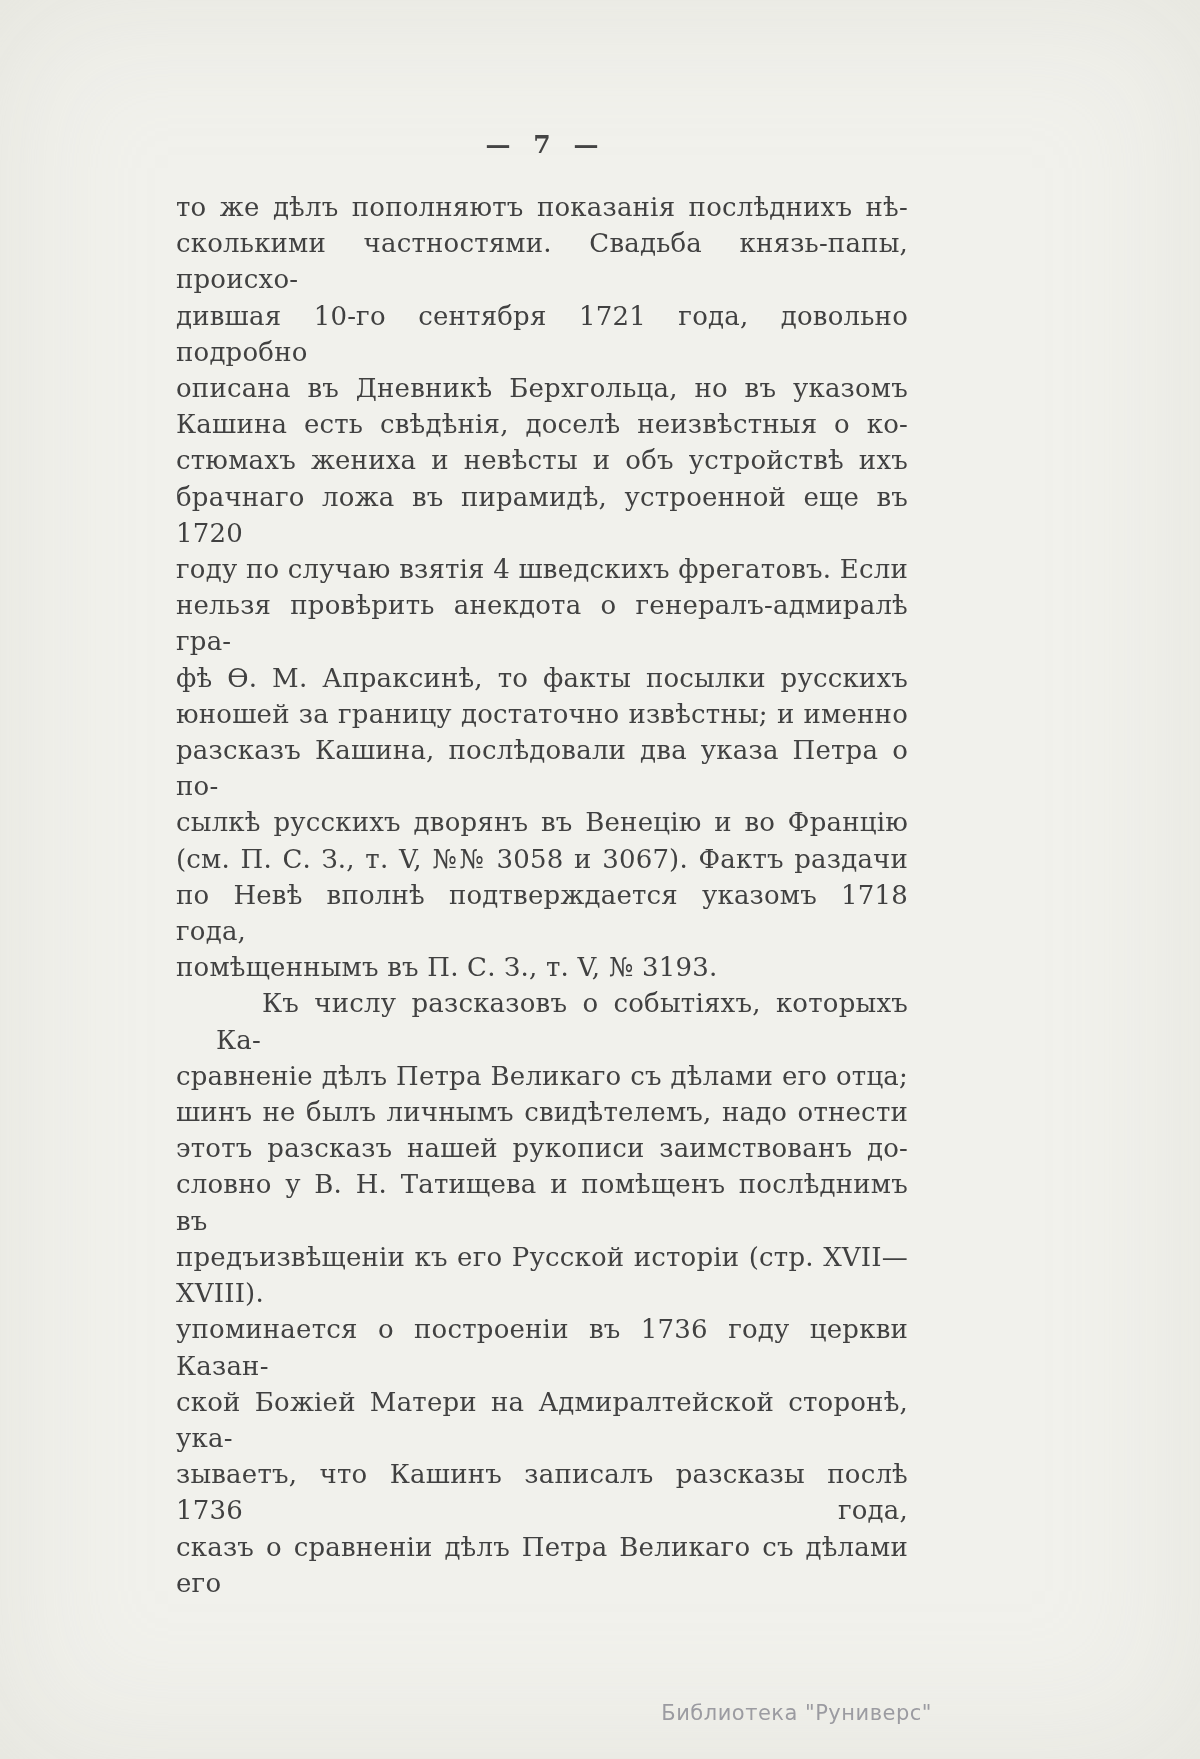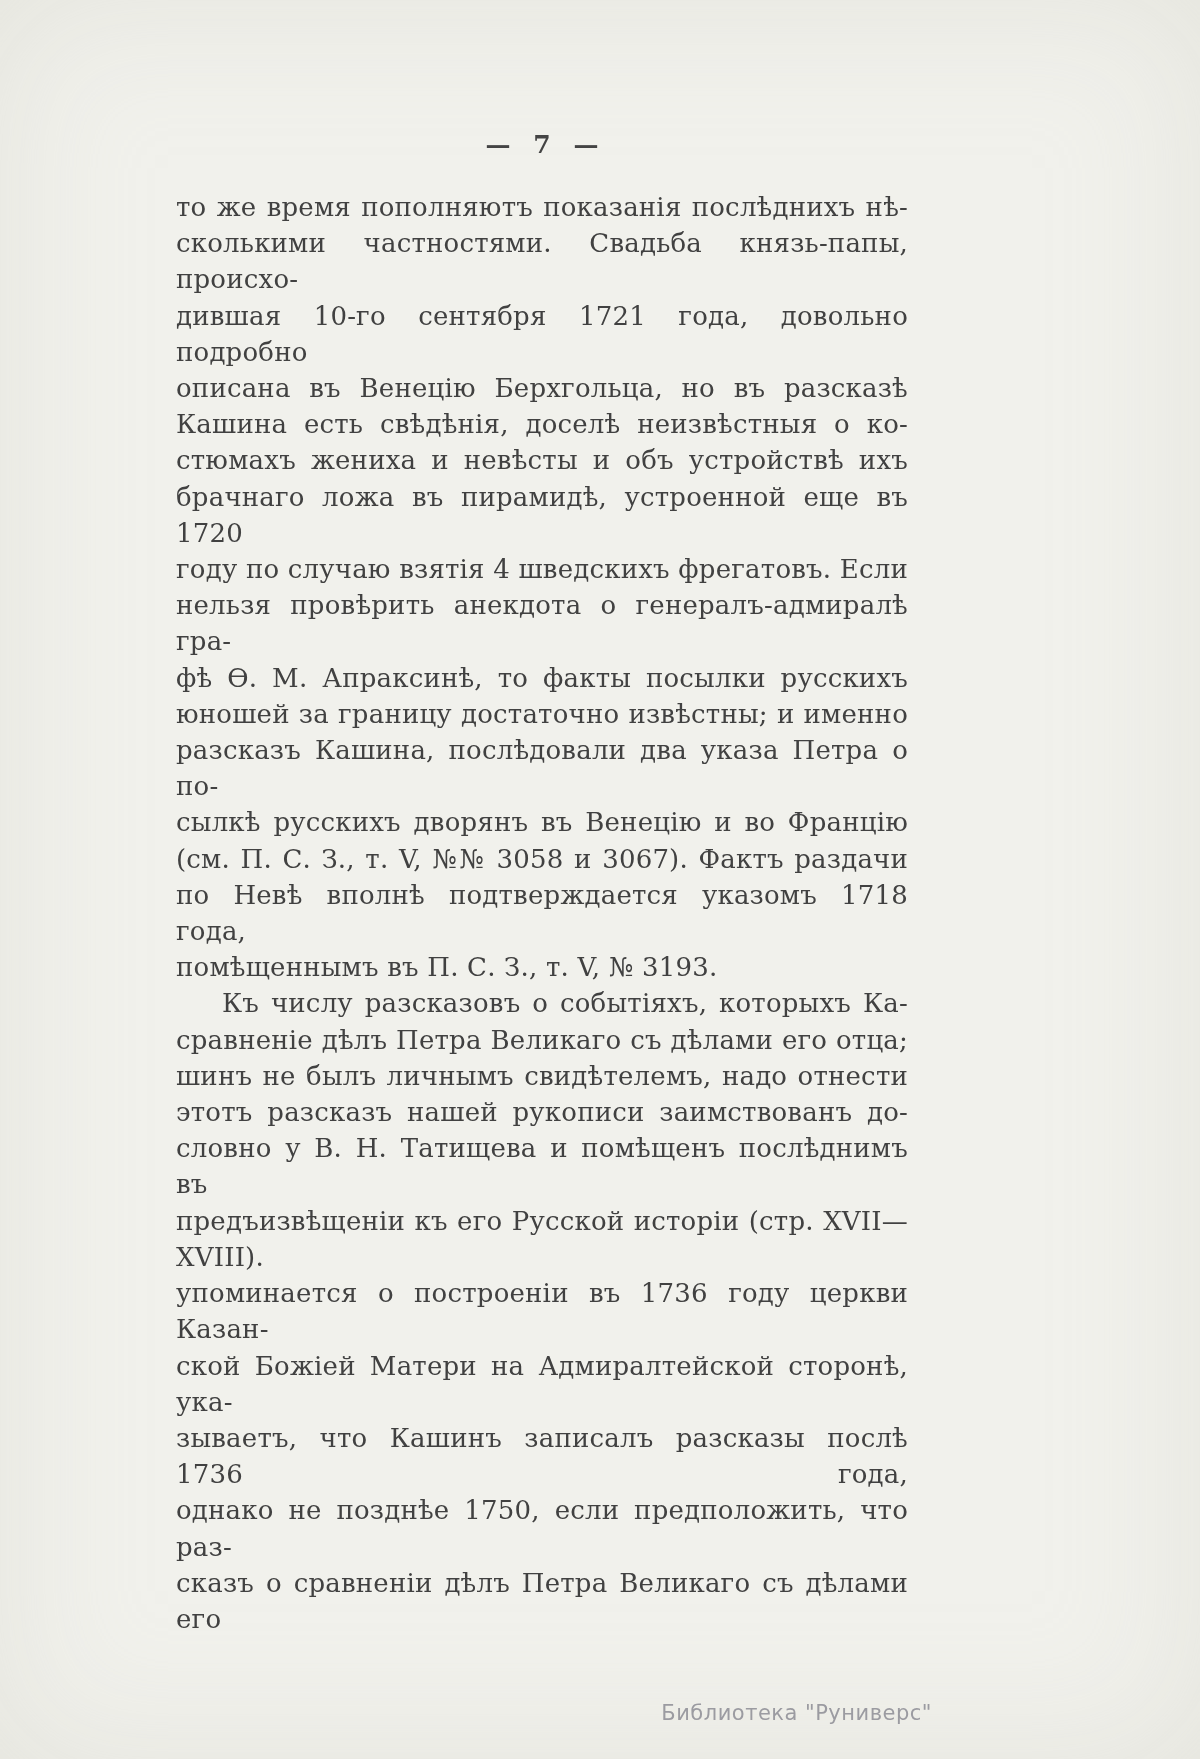--- a/index.html
+++ b/index.html
@@ -41,43 +41,44 @@
     white-space: normal;
     text-align: justify;
     text-align-last: justify;
     letter-spacing: 0.2px;
   }
   .line.last {
     text-align-last: left;
   }
   .line.indent {
     text-indent: 46px;
+    margin-left: 40px;
   }
   .watermark {
     position: absolute;
     right: 268px;
     bottom: 34px;
     font-family: "DejaVu Sans", sans-serif;
     font-size: 21px;
     color: #9b9ba1;
     letter-spacing: 0.5px;
   }
 </style>
 </head>
 <body>
 
 <div class="page">
   <div class="text-block">
     <div class="page-header">— 7 —</div>
     <div id="paragraphs">
         <div class="paragraph">
-          <div class="line">то же время пополняютъ показанія послѣднихъ нѣ-</div>
+          <div class="line">то же дѣлъ пополняютъ показанія послѣднихъ нѣ-</div>
           <div class="line">сколькими частностями. Свадьба князь-папы, происхо-</div>
           <div class="line">дившая 10-го сентября 1721 года, довольно подробно</div>
-          <div class="line">описана въ Венецію Берхгольца, но въ разсказѣ</div>
+          <div class="line">описана въ Дневникѣ Берхгольца, но въ указомъ</div>
           <div class="line">Кашина есть свѣдѣнія, доселѣ неизвѣстныя о ко-</div>
           <div class="line">стюмахъ жениха и невѣсты и объ устройствѣ ихъ</div>
           <div class="line">брачнаго ложа въ пирамидѣ, устроенной еще въ 1720</div>
           <div class="line">году по случаю взятія 4 шведскихъ фрегатовъ. Если</div>
           <div class="line">нельзя провѣрить анекдота о генералъ-адмиралѣ гра-</div>
           <div class="line">фѣ Ѳ. М. Апраксинѣ, то факты посылки русскихъ</div>
           <div class="line">юношей за границу достаточно извѣстны; и именно</div>
           <div class="line">разсказъ Кашина, послѣдовали два указа Петра о по-</div>
           <div class="line">сылкѣ русскихъ дворянъ въ Венецію и во Францію</div>
           <div class="line">(см. П. С. З., т. V, №№ 3058 и 3067). Фактъ раздачи</div>
@@ -90,19 +91,18 @@
           <div class="line">шинъ не былъ личнымъ свидѣтелемъ, надо отнести</div>
           <div class="line">этотъ разсказъ нашей рукописи заимствованъ до-</div>
           <div class="line">словно у В. Н. Татищева и помѣщенъ послѣднимъ въ</div>
           <div class="line">предъизвѣщеніи къ его Русской исторіи (стр. XVII—</div>
           <div class="line last">XVIII).</div>
         </div>
         <div class="paragraph">
           <div class="line">упоминается о построеніи въ 1736 году церкви Казан-</div>
           <div class="line">ской Божіей Матери на Адмиралтейской сторонѣ, ука-</div>
           <div class="line">зываетъ, что Кашинъ записалъ разсказы послѣ 1736 года,</div>
-          <div class="line">однако не позднѣе 1750, если предположить, что раз-</div>
           <div class="line">сказъ о сравненіи дѣлъ Петра Великаго съ дѣлами его</div>
         </div>
       </div>
   </div>
   <div class="watermark">Библиотека "Руниверс"</div>
 </div>
 
 </body></html>

